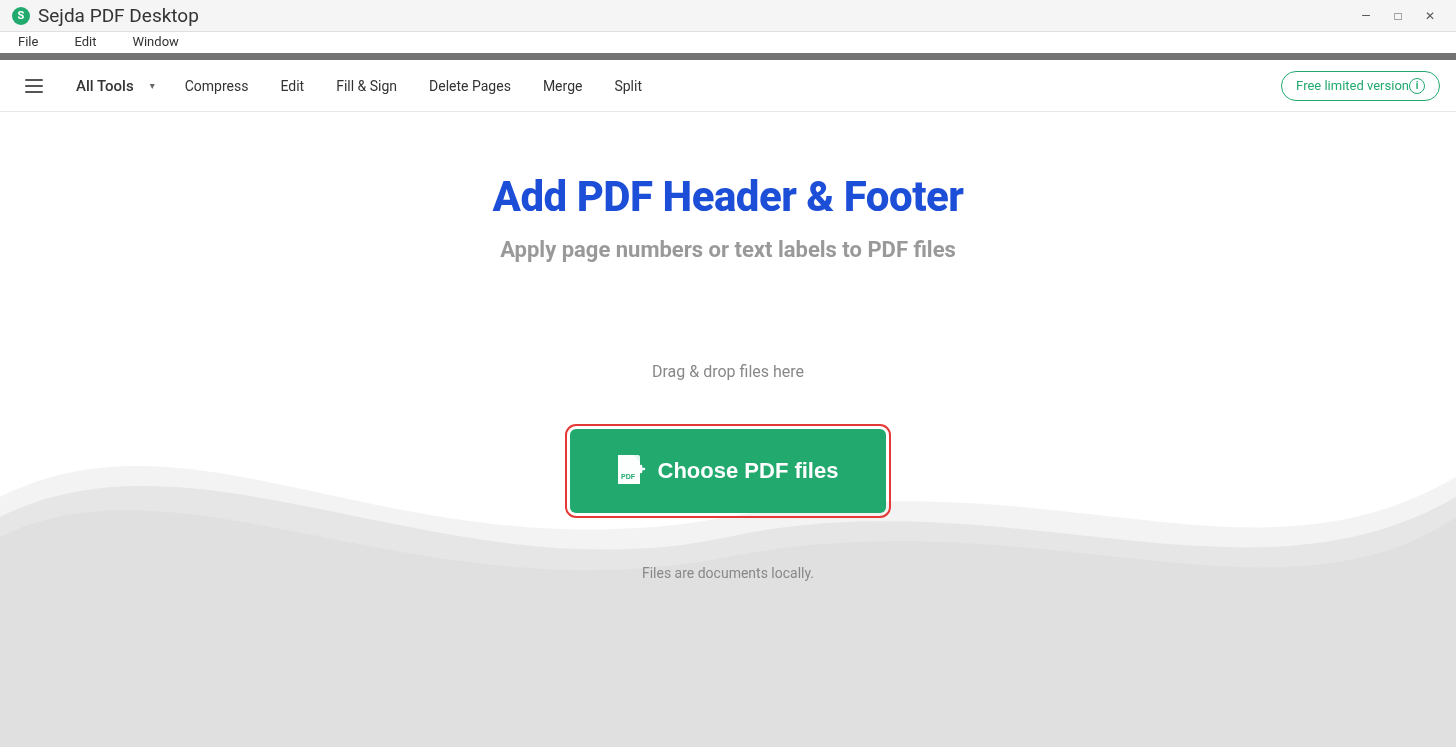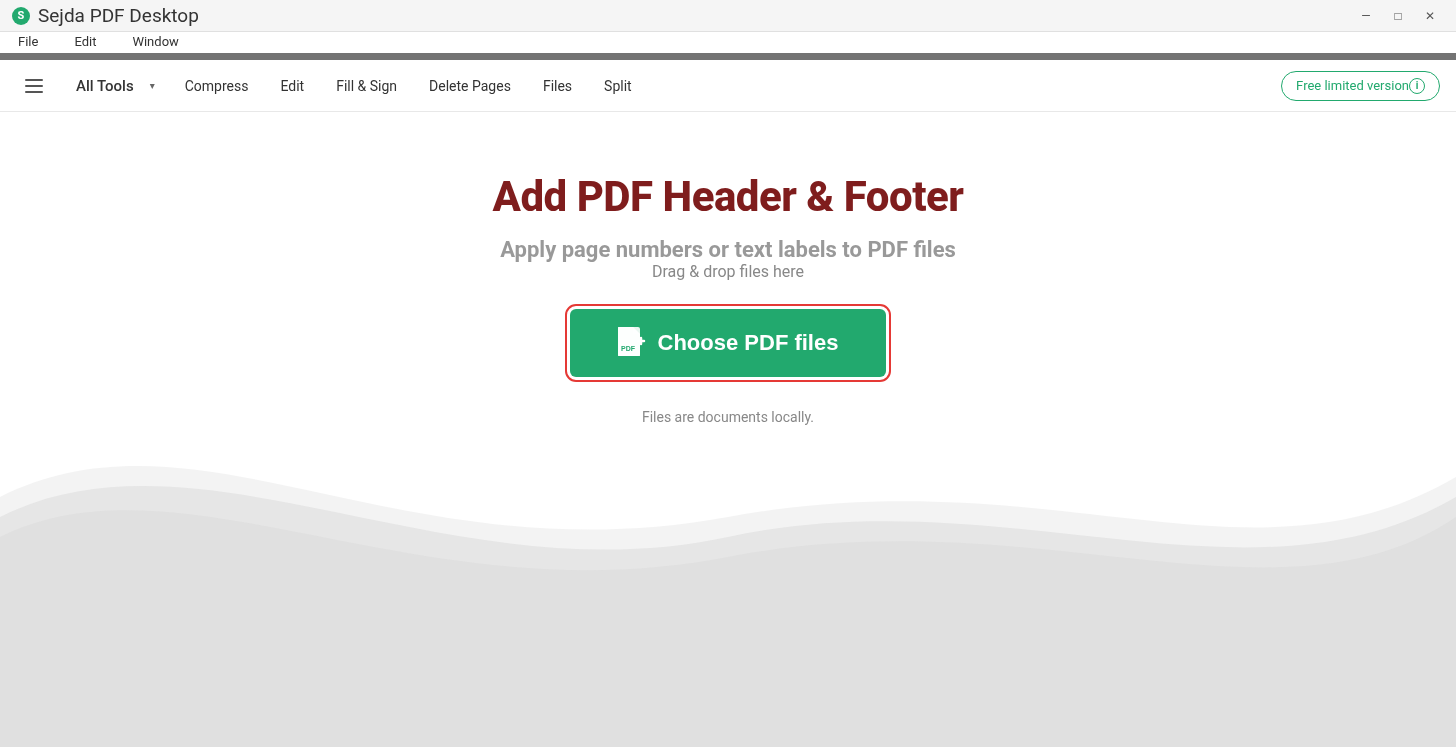--- a/index.html
+++ b/index.html
@@ -168,21 +168,21 @@
       align-items: center;
       background: #ffffff;
       position: relative;
       overflow: hidden;
     }
 
     .page-title {
       margin-top: 60px;
       font-size: 42px;
       font-weight: 800;
-      color: #7f1d1d;
+      color: #1d4ed8;
       text-align: center;
       letter-spacing: -0.5px;
     }
 
     .page-subtitle {
       margin-top: 16px;
       font-size: 22px;
       color: #999;
       text-align: center;
       font-weight: 700;
@@ -203,33 +203,35 @@
       height: 100%;
     }
 
     
     .drop-zone-content {
       position: relative;
       z-index: 1;
       display: flex;
       flex-direction: column;
       align-items: center;
+      margin-top: 100px;
+      gap: 20px;
     }
 
     .drag-drop-text {
       font-size: 16px;
       color: #888;
       margin-bottom: 28px;
     }
 
     .choose-files-btn {
       display: flex;
       align-items: center;
       gap: 12px;
-      padding: 18px 48px;
+      padding: 26px 48px;
       background: #22a96e;
       color: white;
       font-size: 22px;
       font-weight: 700;
       border: none;
       border-radius: 6px;
       cursor: pointer;
       outline: 2px solid #e53935;
       outline-offset: 3px;
     }
@@ -289,21 +291,21 @@
     <div class="hamburger-line"></div>
   </div>
   <div class="all-tools-btn">
     <span>All Tools</span>
     <span class="chevron-down">▾</span>
   </div>
   <div class="toolbar-nav-item">Compress</div>
   <div class="toolbar-nav-item">Edit</div>
   <div class="toolbar-nav-item">Fill &amp; Sign</div>
   <div class="toolbar-nav-item">Delete Pages</div>
-  <div class="toolbar-nav-item">Files</div>
+  <div class="toolbar-nav-item">Merge</div>
   <div class="toolbar-nav-item">Split</div>
   <div class="toolbar-spacer"></div>
   <div class="free-version-badge">
     <span>Free limited version</span>
     <div class="info-circle">i</div>
   </div>
 </div>
 
 <div class="main-content">
   <h1 class="page-title">Add PDF Header &amp; Footer</h1>

